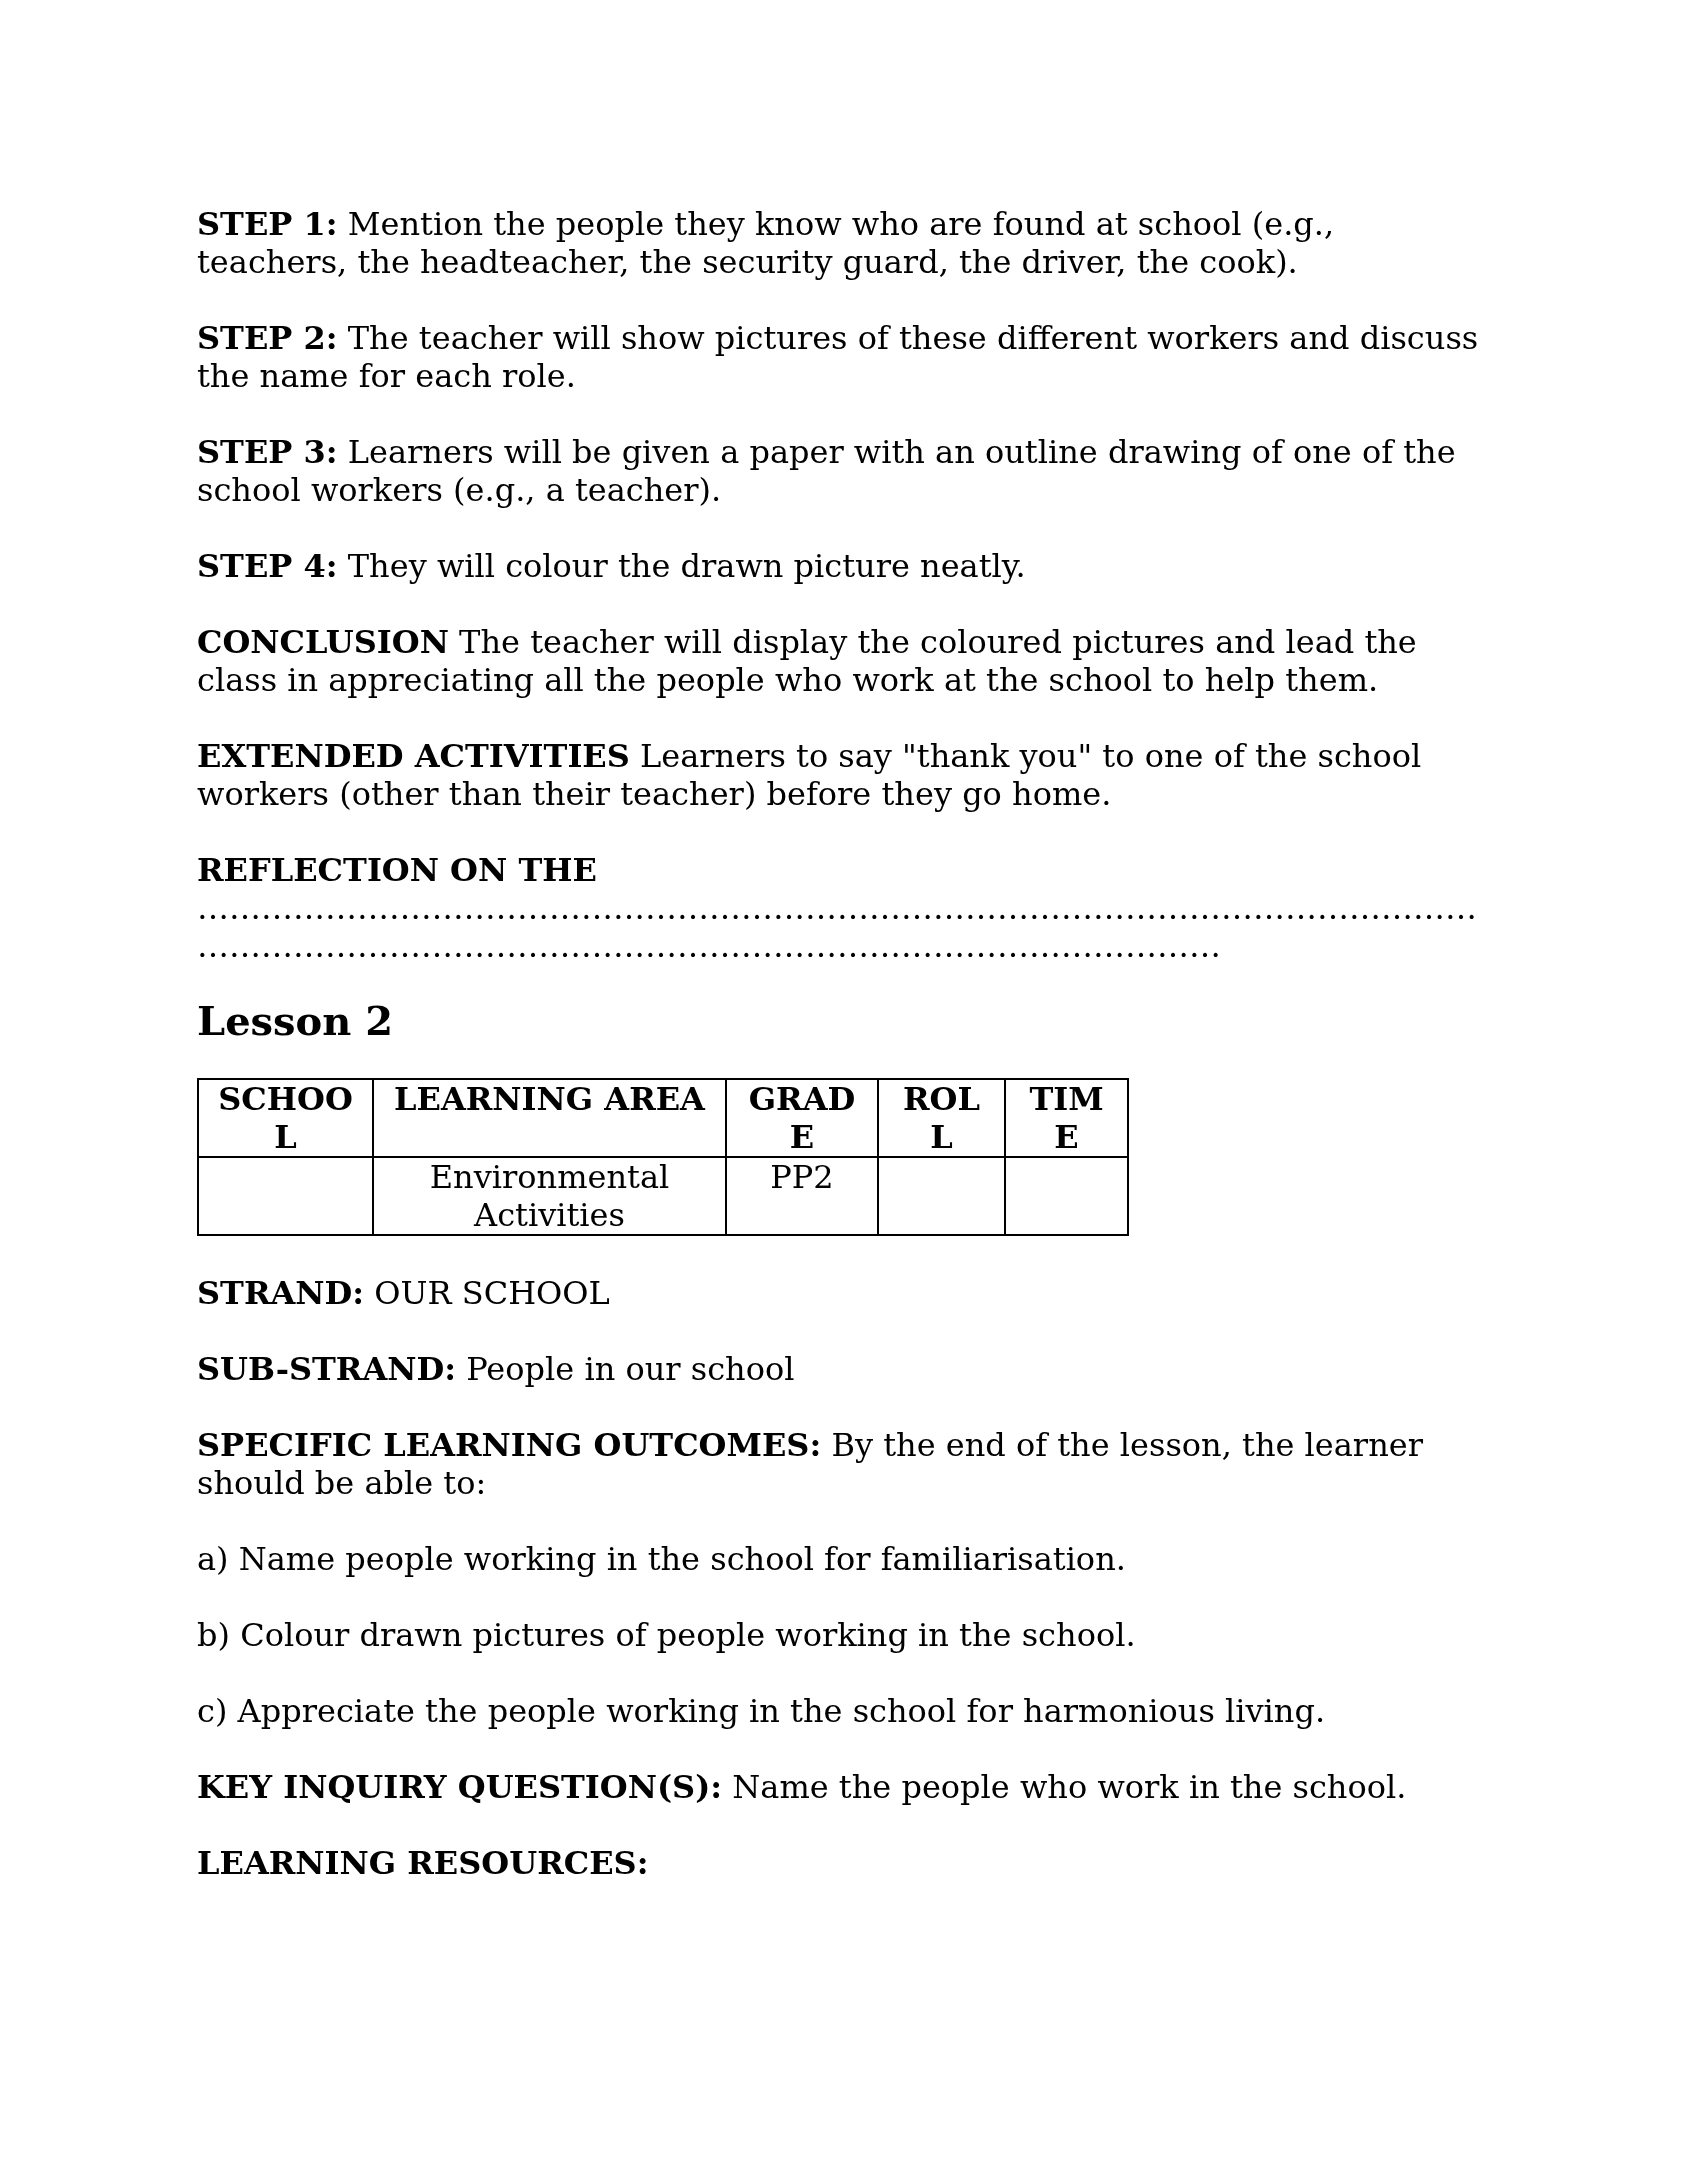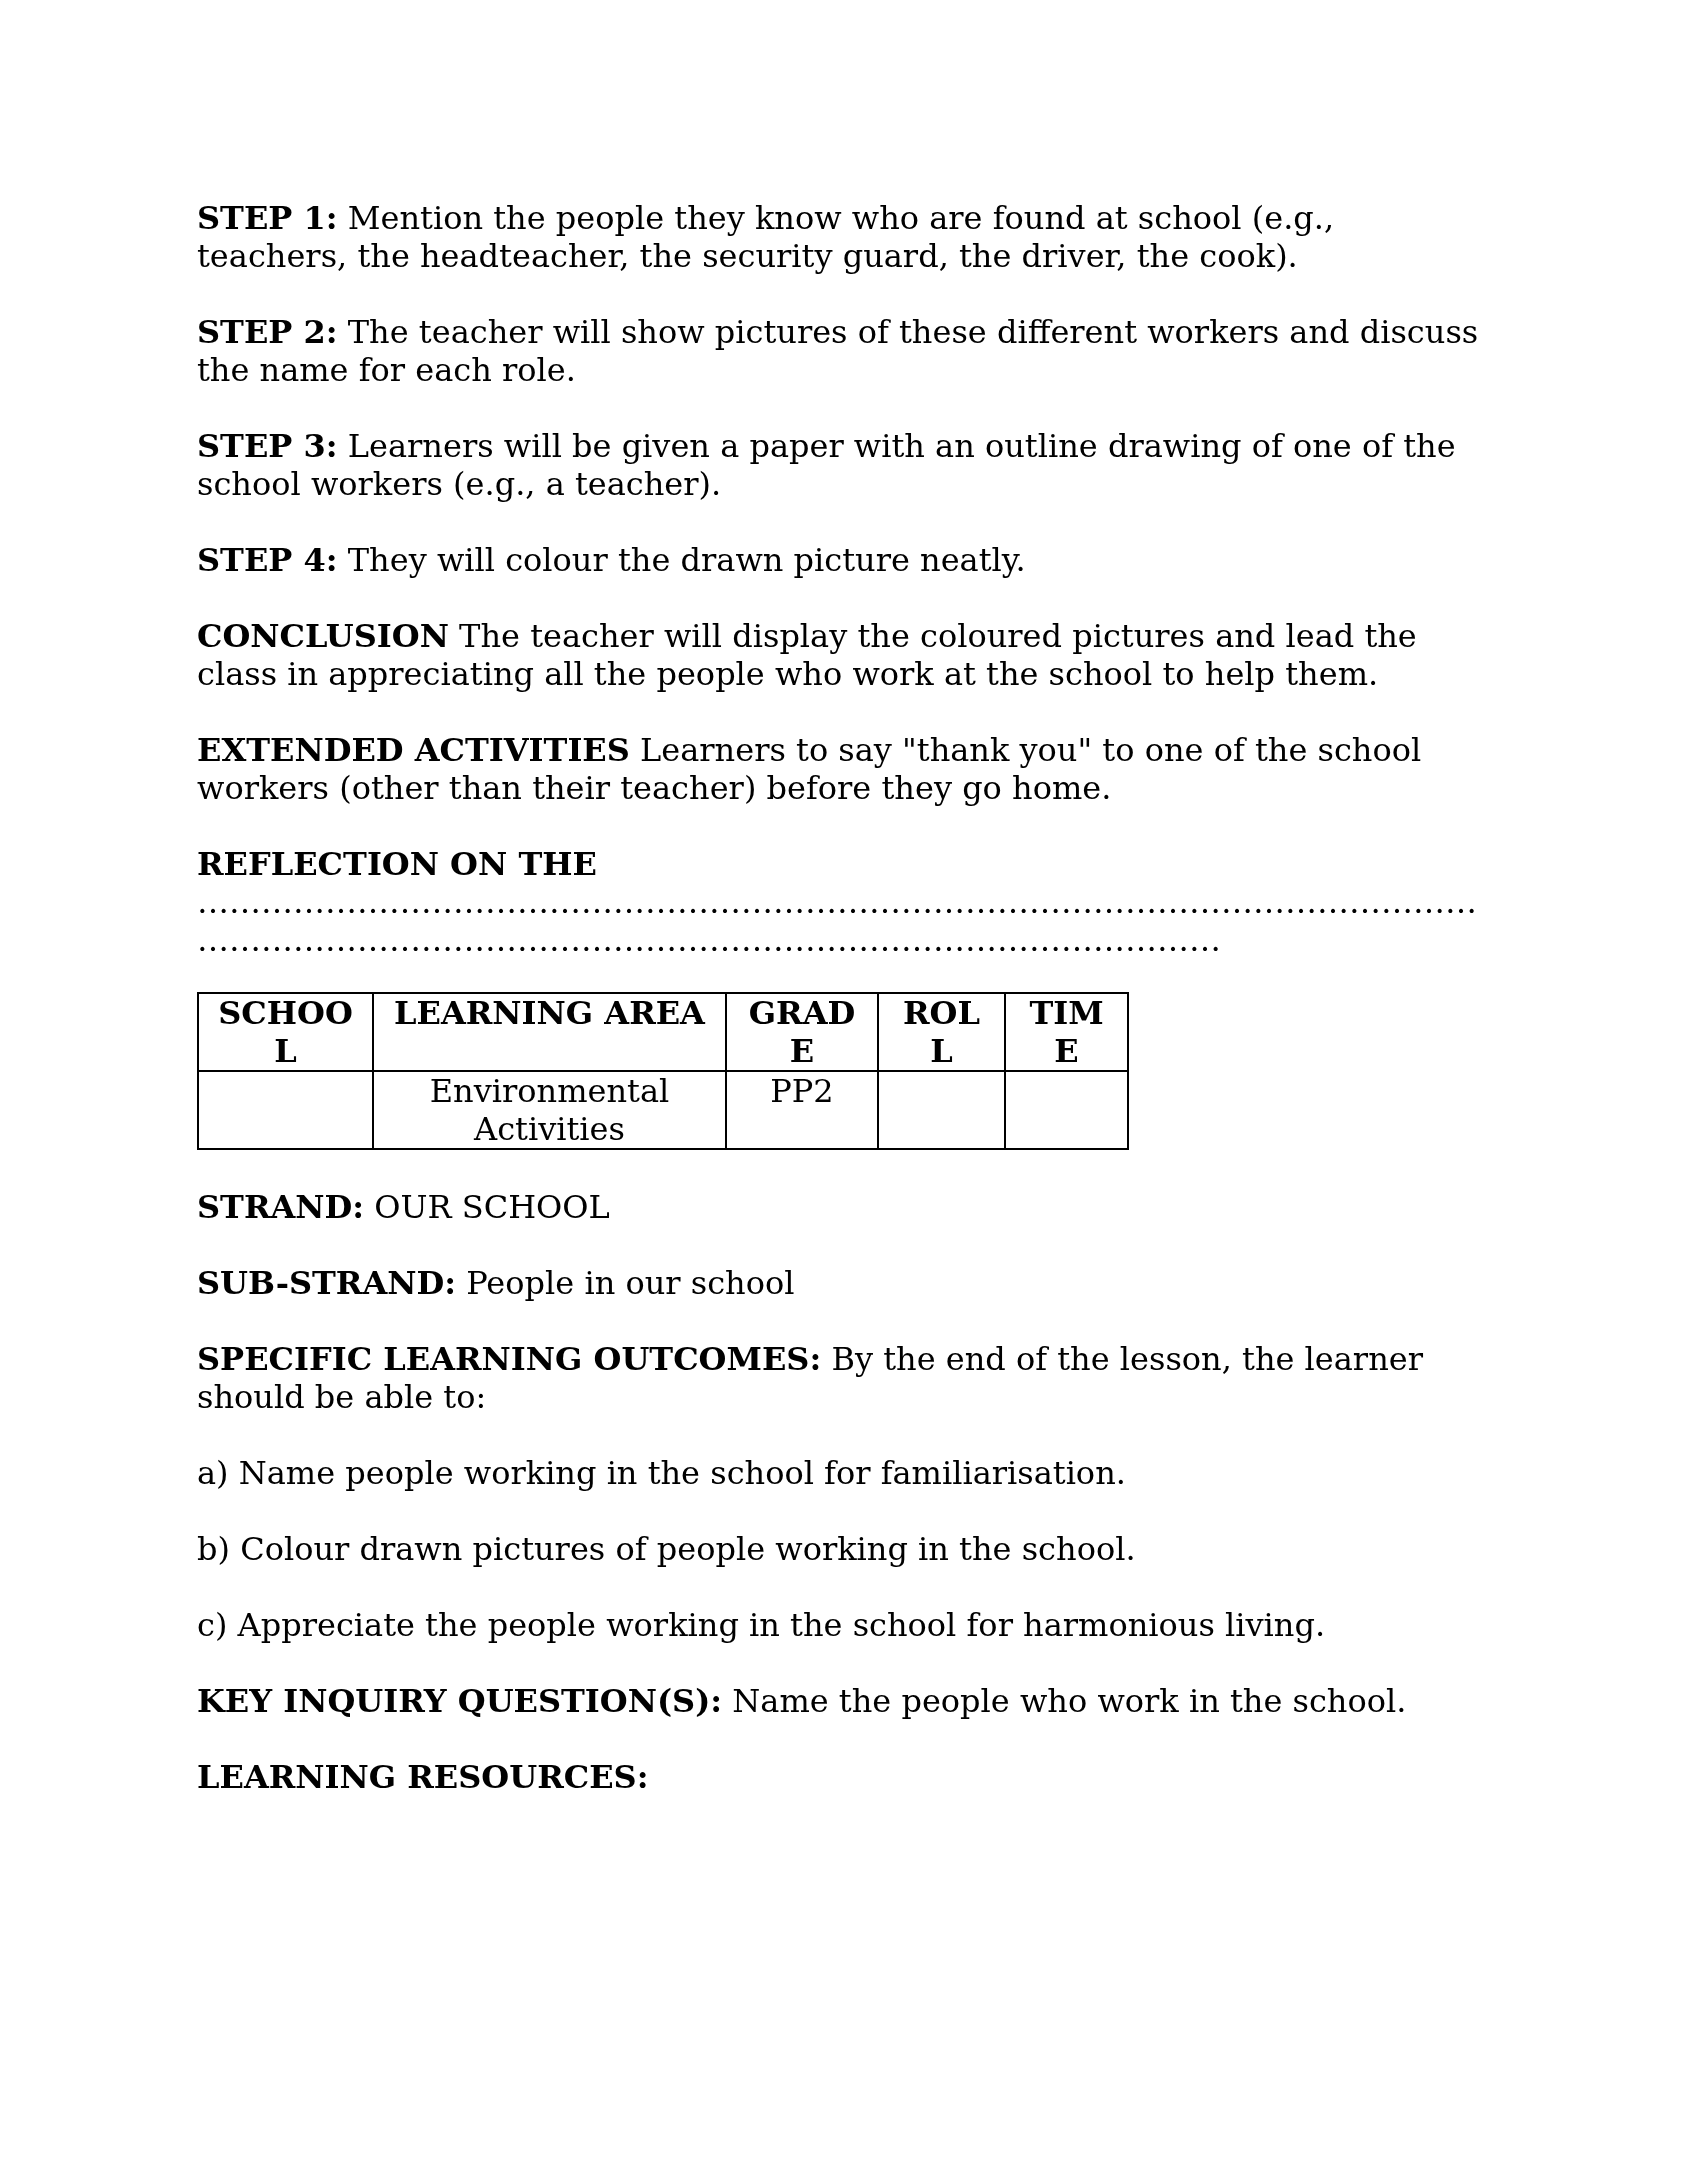--- a/index.html
+++ b/index.html
@@ -1,19 +1,19 @@
 <!DOCTYPE html>
 <html style="font-size:10.6px"><head>
 <meta charset="utf-8">
 <style>
   html, body { margin: 0; padding: 0; background: #ffffff; }
   body { width: 1687px; height: 2183px; position: relative; overflow: hidden;
          font-family: "DejaVu Serif", serif; color: #000; }
   .page { position: absolute; left: 197px; top: 193px; width: 1297px; }
-  .para { font-size: 32px; line-height: 38px; margin: 6px 0 38px 0; }
+  .para { font-size: 32px; line-height: 38px; margin: 12px 0 38px 0; }
   .para b { font-weight: bold; }
   .reflection { font-size: 32px; line-height: 38px; margin: 0 0 33px 0; }
   .dots { white-space: nowrap; overflow: hidden; letter-spacing: 0; }
   h2.lesson { font-size: 40px; line-height: 46px; font-weight: bold; margin: 0 0 34px 0; }
   table.meta { border-collapse: collapse; font-size: 32px; line-height: 38px; margin: 0 0 38px 0; }
   table.meta td, table.meta th { border: 2px solid #000; vertical-align: top; padding: 0 15px; }
   table.meta th { font-weight: bold; text-align: center; word-break: break-all; }
   table.meta td { text-align: center; }
   .c1 { width: 143px; } .c2 { width: 321px; } .c3 { width: 120px; } .c4 { width: 95px; } .c5 { width: 91px; }
   .row-head { height: 75px; } .row-body { height: 75px; }
@@ -31,20 +31,21 @@
   <p class="para"><b>CONCLUSION</b><span> The teacher will display the coloured pictures and lead the class in appreciating all the people who work at the school to help them.</span></p>
 
   <p class="para"><b>EXTENDED ACTIVITIES</b><span> Learners to say "thank you" to one of the school workers (other than their teacher) before they go home.</span></p>
 
   <div class="reflection">
     <div><b>REFLECTION ON THE</b></div>
     <div class="dots">…………………………………………………………………………………………………………</div>
     <div class="dots">……………………………………………………………………………………</div>
   </div>
 
+  <h2 class="lesson">Lesson 2</h2>
 
   <table class="meta">
     <tbody>
         <tr class="row-head">
       <th class="c1">SCHOOL</th>
       <th class="c2">LEARNING AREA</th>
       <th class="c3">GRADE</th>
       <th class="c4">ROLL</th>
       <th class="c5">TIME</th>
     </tr>

